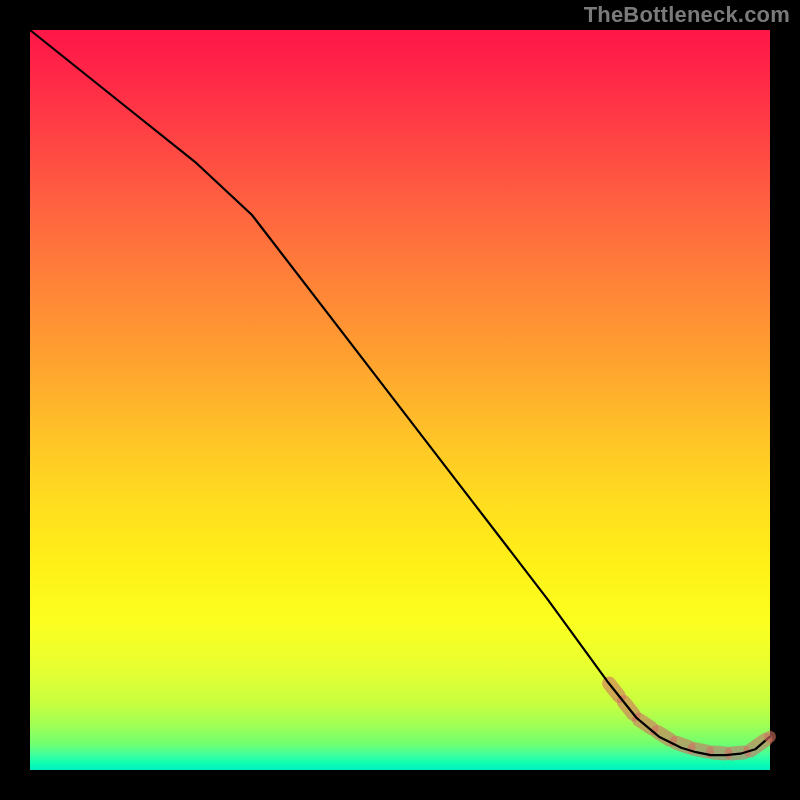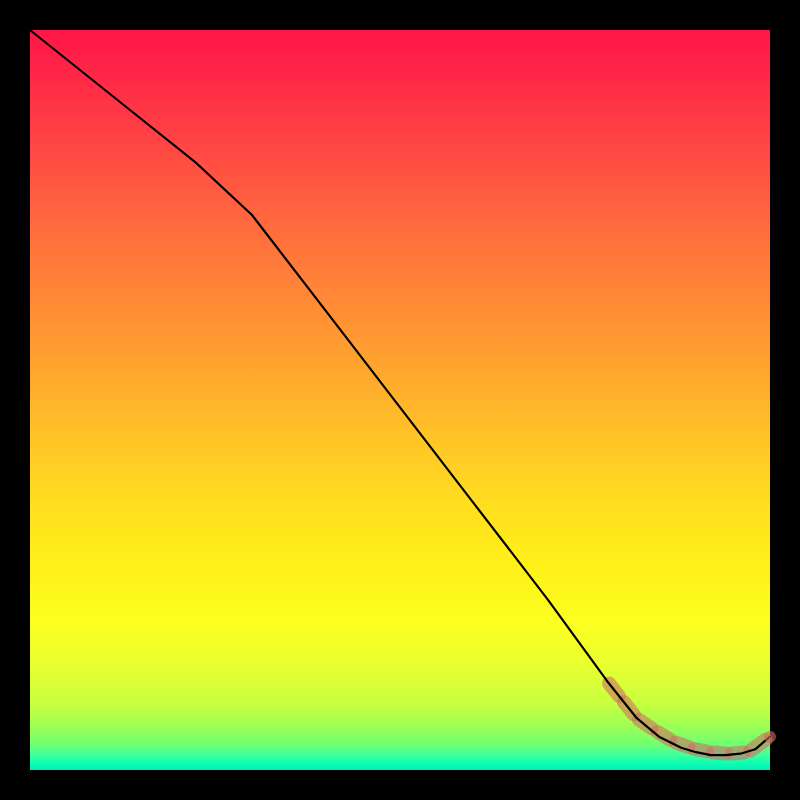--- a/index.html
+++ b/index.html
@@ -82,20 +82,21 @@
   }
   .dot {
     fill: #d07060;
     fill-opacity: 0.6;
   }
 </style>
 </head>
 <body>
 
 <div class="frame">
+  <div class="watermark">TheBottleneck.com</div>
 
   <div class="plot-area"></div>
 
   <svg class="chart" viewBox="0 0 800 800" preserveAspectRatio="none">
     <g id="marker-group">
         <line x1="609.0" y1="683.4" x2="619.0" y2="696.0" class="dash-seg" stroke-width="17"></line>
         <line x1="623.8" y1="701.9" x2="633.8" y2="714.5" class="dash-seg" stroke-width="17"></line>
         <line x1="639.0" y1="719.7" x2="651.6" y2="728.3" class="dash-seg"></line>
         <line x1="657.5" y1="732.1" x2="670.1" y2="739.7" class="dash-seg"></line>
         <line x1="676.0" y1="742.7" x2="688.6" y2="747.2" class="dash-seg"></line>

